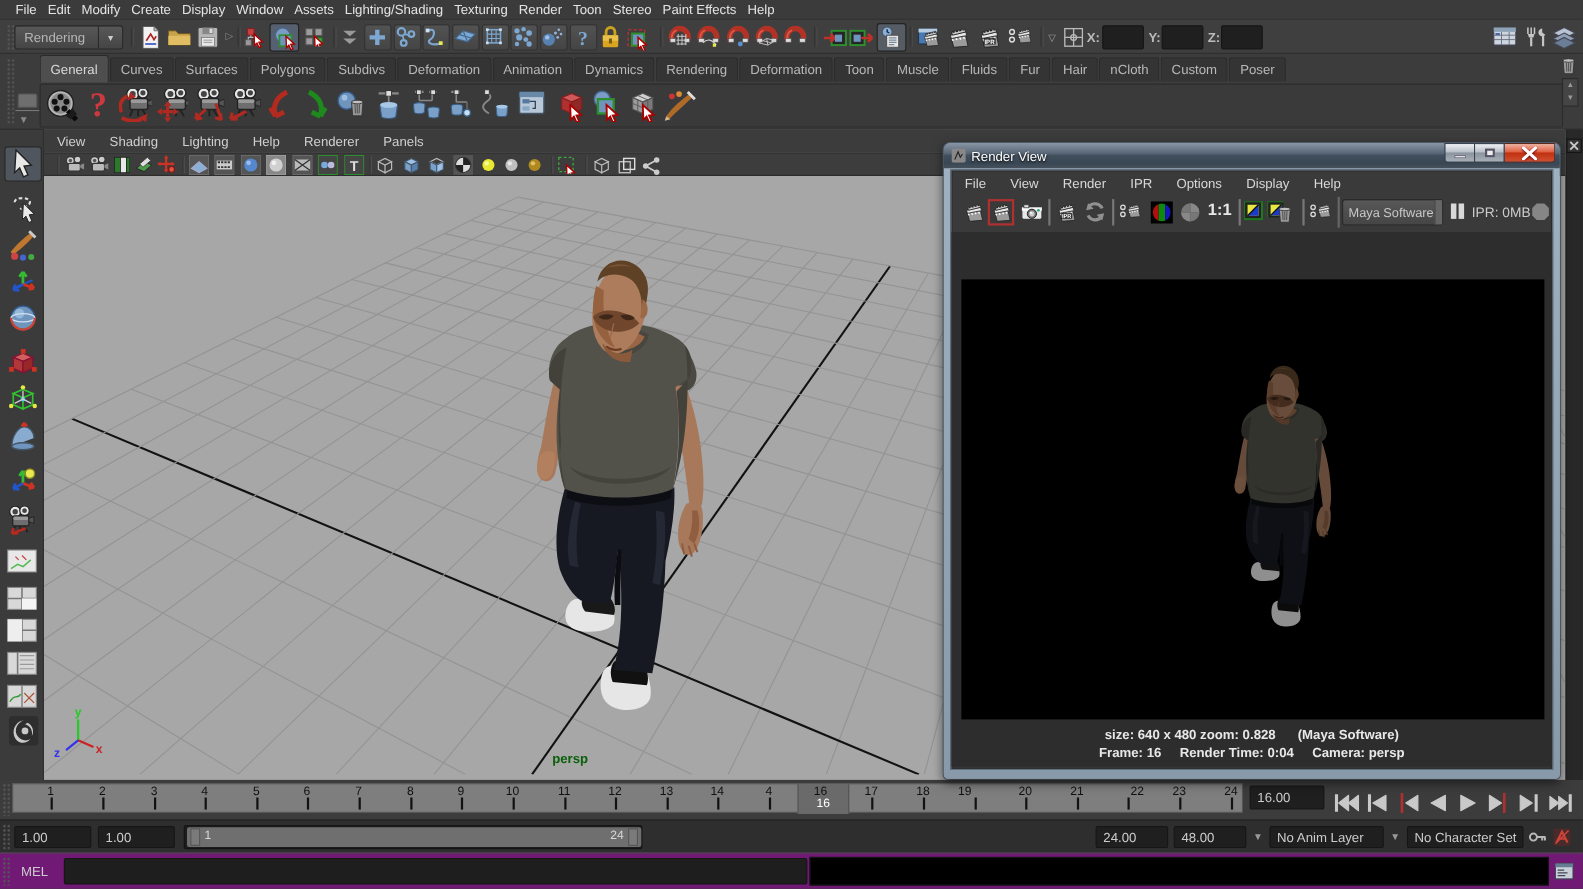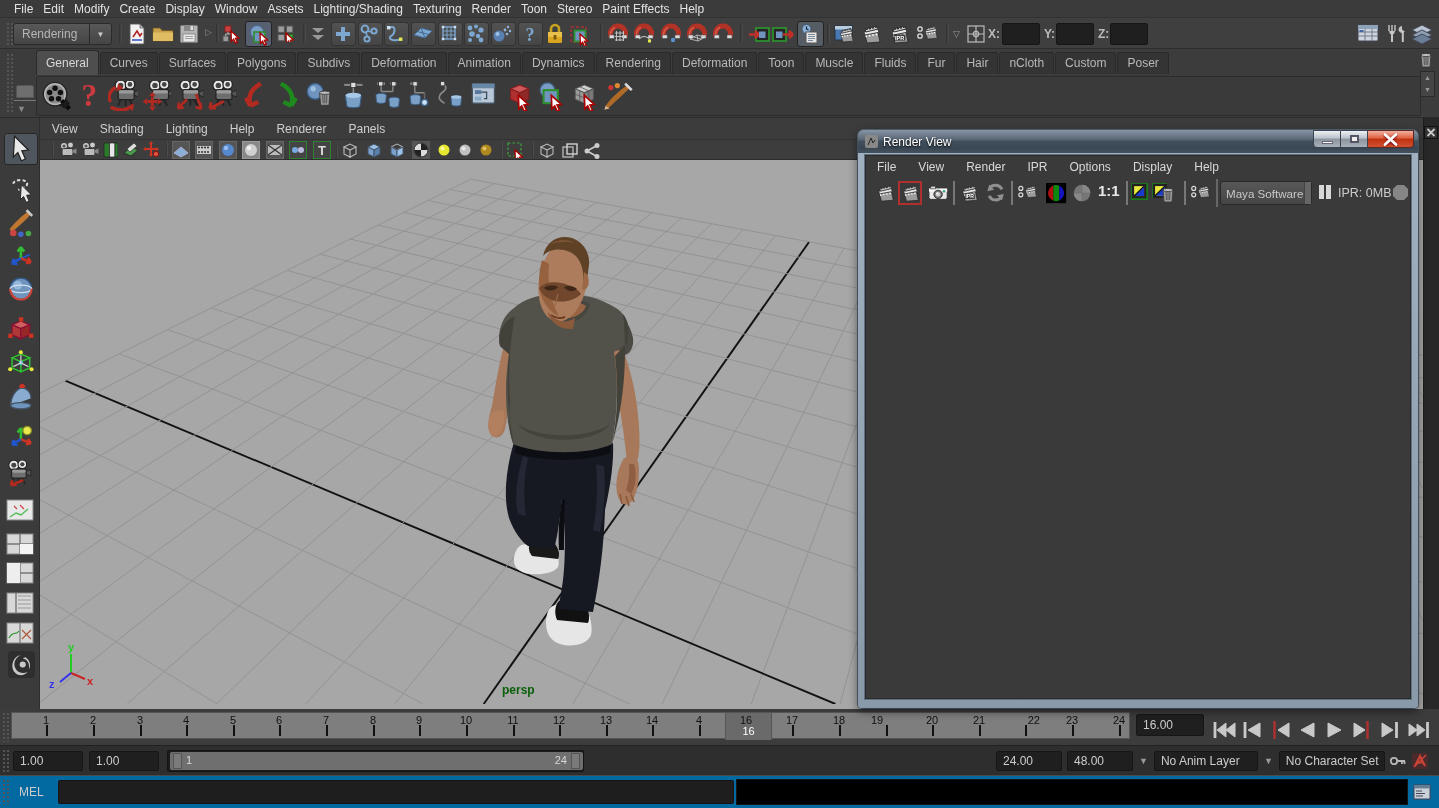--- a/index.html
+++ b/index.html
@@ -17,21 +17,21 @@
 .viewcol{flex:1;display:flex;flex-direction:column;position:relative;background:#a7a7a7}
 .panelmenu{height:21px;background:#3c3c3c;color:#cfcfcf;font-size:12px;display:flex;align-items:center;padding-left:12px}
 .panelmenu span{padding:0 11px}
 .panelbar{height:21px;background:#3d3d3d;border-top:1px solid #333;border-bottom:1px solid #2c2c2c;display:flex;align-items:center;padding-left:14px}
 .viewport{flex:1;position:relative}
 .rightstrip{width:17px;background:#282828;border-left:1px solid #1c1c1c}
 .timeline{height:36px;background:#3c3c3c;display:flex}
 .ruler{position:relative;height:27px;margin-top:3px;background:#7e7e7e;border:1px solid #555}
 .range{height:30px;background:#2e2e2e;display:flex;align-items:center;border-top:1px solid #222}
 .field{height:20px;background:#1f1f1f;border:1px solid #161616;border-radius:2px;color:#cccccc;font-size:12px;display:flex;align-items:center;padding-left:6px}
-.mel{height:33px;background:#0369a1;display:flex;align-items:center;border-top:1px solid #4a4a4a}
+.mel{height:33px;background:#701a75;display:flex;align-items:center;border-top:1px solid #4a4a4a}
 svg{display:block}
 .g{stroke:#939393;stroke-width:1}
 .m{stroke:#121212;stroke-width:1.9}
 </style></head><body>
 <svg width="0" height="0" style="position:absolute">
     <defs>
 <g id="clapper">
         <path d="M3 9 L17 6 L18 10 L4 13 Z" fill="#e8e8e8" stroke="#222" stroke-width="0.8"></path>
         <path d="M4 6 L16 3 L17 6 L5 9 Z" fill="#ccc" stroke="#222" stroke-width="0.8"></path>
         <path d="M5 6.5 l2 -.5 M8 5.8 l2 -.5 M11 5.1 l2 -.5 M14 4.4 l2 -.5" stroke="#222" stroke-width="1.2"></path>
@@ -1246,14 +1246,25 @@
         </svg>
         <div style="position:absolute;left:351px;top:0px;width:2px;height:28px;background:#666"></div>
         <div class="dd" style="position:absolute;left:355px;top:2px;width:92px;height:24px;padding-left:5px;color:#c8c8c8;font-size:11.6px;white-space:nowrap">Maya Software<div style="position:absolute;right:0;top:0;width:7px;height:22px;background:#666;border-left:1px solid #444"></div></div>
         <div style="position:absolute;left:454px;top:6px;width:5px;height:14px;background:#d8d8d8"></div>
         <div style="position:absolute;left:461px;top:6px;width:5px;height:14px;background:#d8d8d8"></div>
         <div style="position:absolute;left:473px;top:7px;color:#cccccc;font-size:12.5px">IPR: 0MB</div>
         <svg style="position:absolute;left:527px;top:5px" width="17" height="17" viewBox="0 0 18 18">
           <path d="M5.3 1 L12.7 1 L17 5.3 L17 12.7 L12.7 17 L5.3 17 L1 12.7 L1 5.3 Z" fill="#868686"></path>
         </svg>
       </div>
+<div style="position:absolute;left:0px;right:0px;top:56px;bottom:2px;background:#2d2d2d">
+<div style="position:absolute;left:9px;top:43px;width:530px;height:400px;background:#000">
+<svg width="530" height="400" viewBox="0 0 530 400">
+            <g transform="translate(-36,-62.3) scale(0.58)" style="filter:brightness(0.62) saturate(0.9)">
+              <use href="#figure"></use>
+            </g>
+          </svg>
+</div>
+<div style="position:absolute;left:0;right:0;top:450px;text-align:center;color:#e8e8e8;font-size:12px;font-weight:bold">size: 640 x 480 zoom: 0.828&nbsp;&nbsp;&nbsp;&nbsp;&nbsp;&nbsp;(Maya Software)</div>
+<div style="position:absolute;left:0;right:0;top:466px;text-align:center;color:#e8e8e8;font-size:12px;font-weight:bold">Frame: 16&nbsp;&nbsp;&nbsp;&nbsp;&nbsp;Render Time: 0:04&nbsp;&nbsp;&nbsp;&nbsp;&nbsp;Camera: persp</div>
+</div>
 </div>
 </div>
 
 </body></html>

